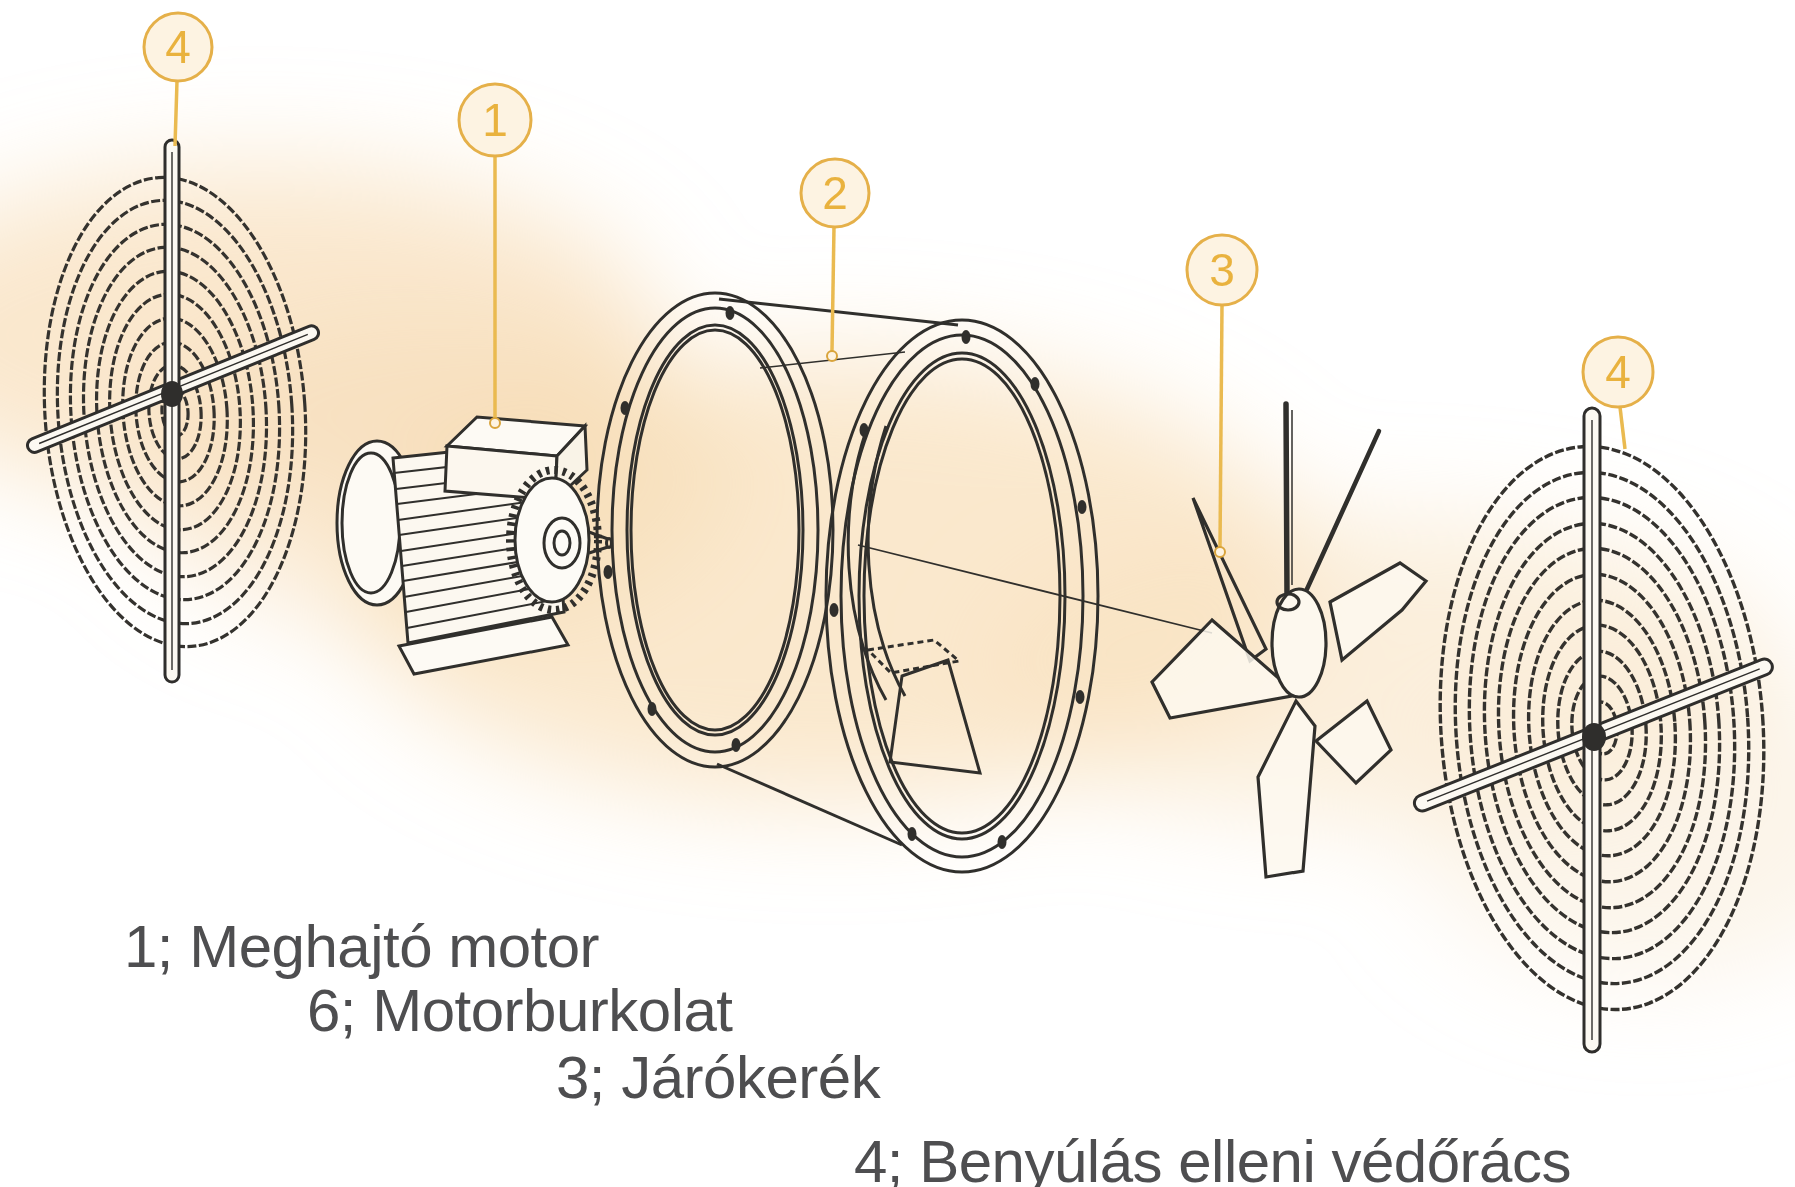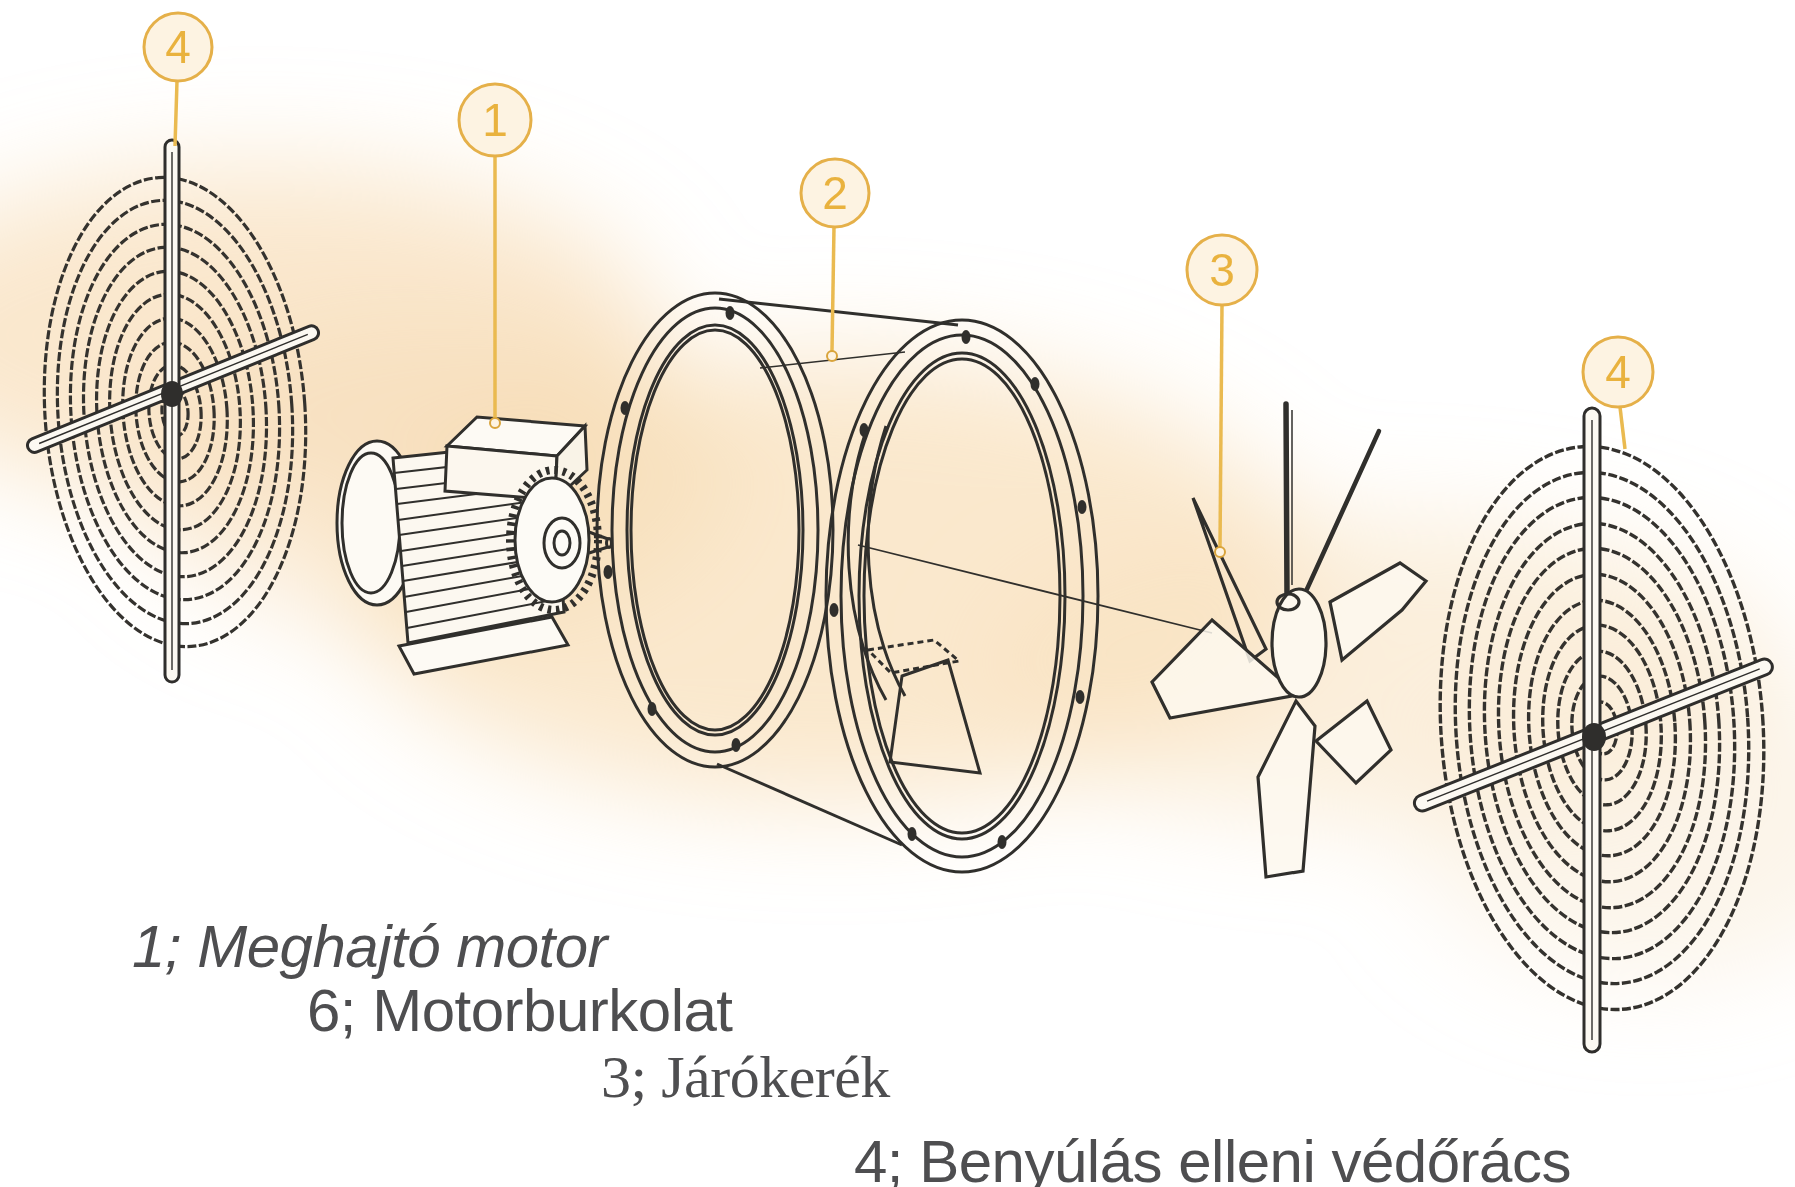--- a/index.html
+++ b/index.html
@@ -196,19 +196,19 @@
     </g>
     <g>
       <line x1="1620" y1="407" x2="1625" y2="449" stroke="#eaba50" stroke-width="3.5"></line>
       <circle cx="1618" cy="372" r="35" fill="#fdf3e2" stroke="#e5b049" stroke-width="3"></circle>
       <text class="badge-num" x="1618" y="388" text-anchor="middle" fill="#e9b23e">4</text>
     </g>
   </g>
 </svg>
 
   <div>
-    <div class="legend-item" style="left:132px;top:912px;font-style:italic;">1; Meghajtó motor</div>
+    <div class="legend-item" style="left:124px;top:912px;">1; Meghajtó motor</div>
     <div class="legend-item" style="left:307px;top:976px;">6; Motorburkolat</div>
-    <div class="legend-item" style="left:601px;top:1043px;font-family:Liberation Serif, serif;">3; Járókerék</div>
+    <div class="legend-item" style="left:556px;top:1043px;">3; Járókerék</div>
     <div class="legend-item" style="left:807px;top:1127px;margin-left:47px;">4; Benyúlás elleni védőrács</div>
   </div>
 
 </div>
 
 </body></html>

